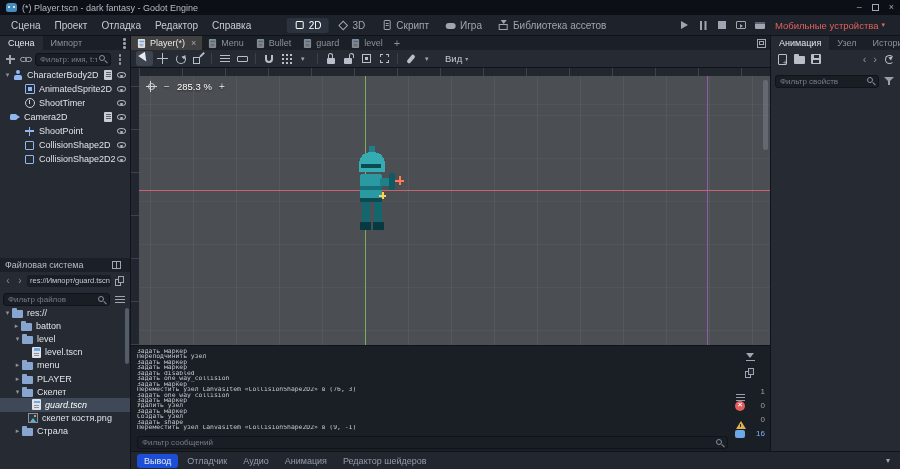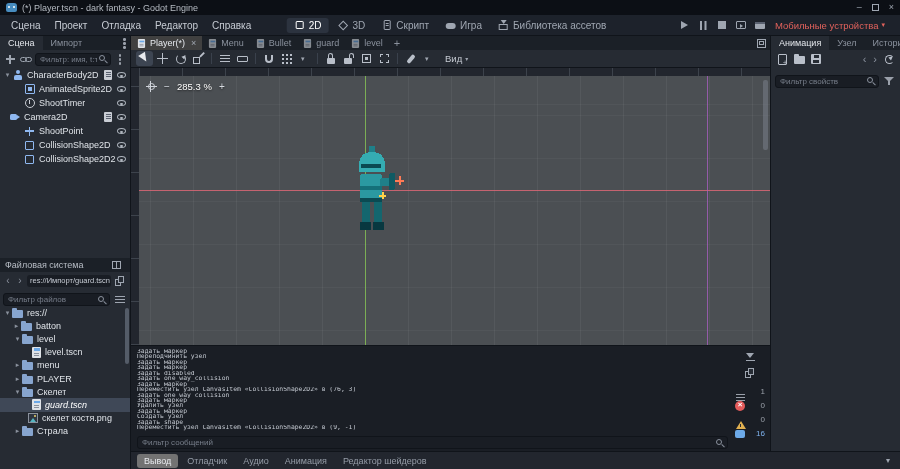--- a/index.html
+++ b/index.html
@@ -102,21 +102,21 @@
     font-family:"DejaVu Sans Mono",monospace;font-size:6.4px;line-height:5.45px;color:#c3c8d0;white-space:pre}
   #log-filter{position:absolute;left:6px;bottom:2px;right:42px;height:13px}
   #output-side{position:absolute;right:3px;top:4px;width:34px;bottom:2px;display:flex;flex-direction:column;align-items:center;gap:2px}
   .oi-row{display:flex;align-items:center;justify-content:space-between;width:30px;height:13px}
   .oi-count{font-size:8px;color:#9aa0aa}
   .oi-count.blue{color:#7fb3ef}
   
   #bottombar{position:absolute;left:131px;top:451px;width:769px;height:18px;background:#22262e;
     border-top:1px solid #10141a;display:flex;align-items:center;gap:2px;padding:0 6px;box-sizing:border-box}
   .bb-tab{padding:2px 7px;font-size:9px;color:#969da8;border-radius:3px}
-  .bb-tab.active{color:#e8eaee;background:#737373}
+  .bb-tab.active{color:#e8eaee;background:#1d4ed8}
   #bb-collapse{margin-left:auto;color:#9fa6b1;font-size:8px;padding:0 4px}
   
   #right-dock{position:absolute;left:770px;top:36px;width:130px;height:415px;background:#262b33;
     border-left:1px solid #10141a;box-sizing:border-box}
   #insp-toolbar{height:18px;display:flex;align-items:center;gap:3px;padding:0 4px}
   #insp-toolbar .spacer{flex:1}
   #insp-filterrow{height:18px;display:flex;align-items:center;gap:3px;padding:0 4px;margin-top:4px}
   
   .ic{display:inline-block;position:relative;box-sizing:border-box;flex:none}
   .ic::before,.ic::after{box-sizing:border-box}

